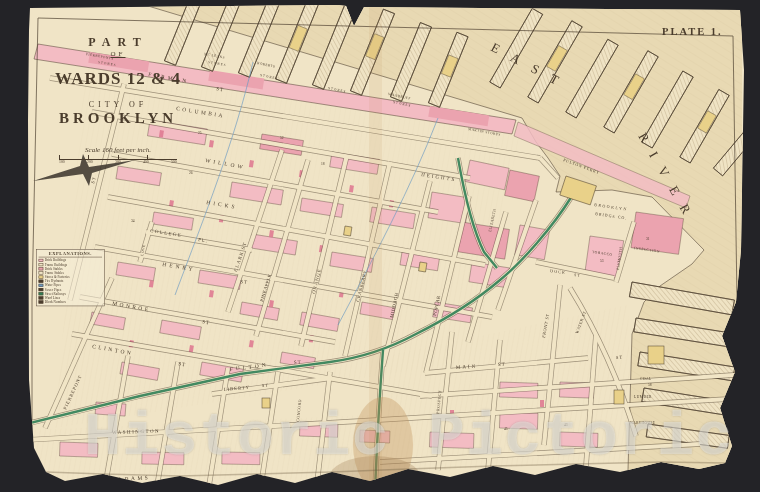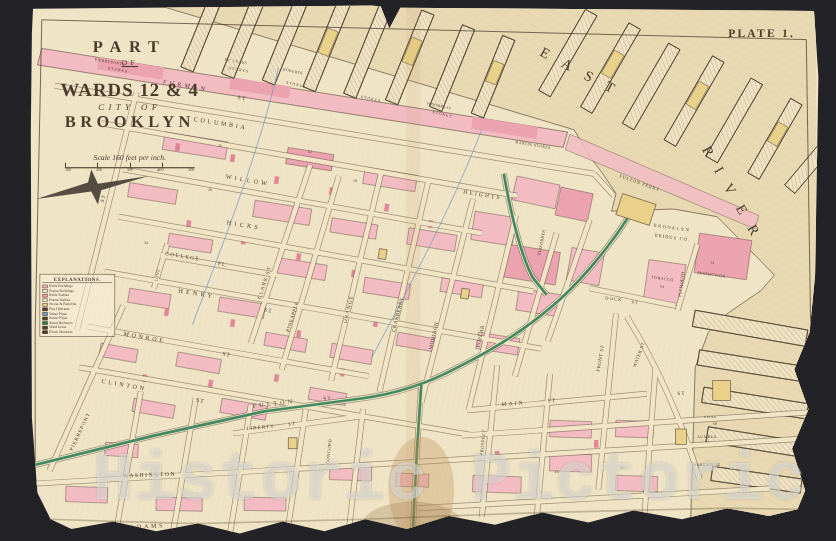--- a/index.html
+++ b/index.html
@@ -3,24 +3,24 @@
 <meta charset="utf-8">
 <style>
   html,body{margin:0;padding:0;background:#232327;}
   .stage{position:relative;width:760px;height:492px;overflow:hidden;background:#232327;
          font-family:"Liberation Serif",serif;color:#4a3c2c;}
   .stage svg{position:absolute;left:0;top:0;}
   #map text{font-family:"Liberation Serif",serif;fill:#4a3c2c;}
   .overlay{position:absolute;}
   
   #title-cartouche{left:34px;top:36px;width:168px;text-align:center;line-height:1.05;}
-  .t-part{font-size:15px;font-weight:bold;letter-spacing:7px;}
+  .t-part{font-size:12px;font-weight:bold;letter-spacing:7px;}
   .t-of{font-size:7px;letter-spacing:3px;margin-top:2px;text-decoration:underline;}
   .t-wards{font-size:17px;font-weight:bold;letter-spacing:1px;margin-top:12px;}
-  .t-cityof{font-size:8px;letter-spacing:4px;margin-top:3px;font-style:italic;}
+  .t-cityof{font-size:8px;letter-spacing:4px;margin-top:13px;}
   .t-brooklyn{font-size:15px;font-weight:bold;letter-spacing:4px;margin-top:2px;}
   .t-scale{font-size:7px;font-style:italic;margin-top:20px;}
   .scalebar{width:118px;height:4px;margin:1px auto 0;border-bottom:1.3px solid #4a3c2c;
             background:repeating-linear-gradient(90deg,#4a3c2c 0 1px,transparent 1px 29.5px);}
   .scale-nums-outer{width:118px;margin:0 auto;height:6px;}
   .scale-nums{width:214px;transform:scale(.55);transform-origin:0 0;display:flex;
               justify-content:space-between;font-size:7px;}
   
   #explanations{left:36px;top:249px;width:122px;transform:scale(.52);transform-origin:0 0;
                 border:1px solid #5a4a38;background:rgba(246,238,216,.55);padding:3px 4px;}

